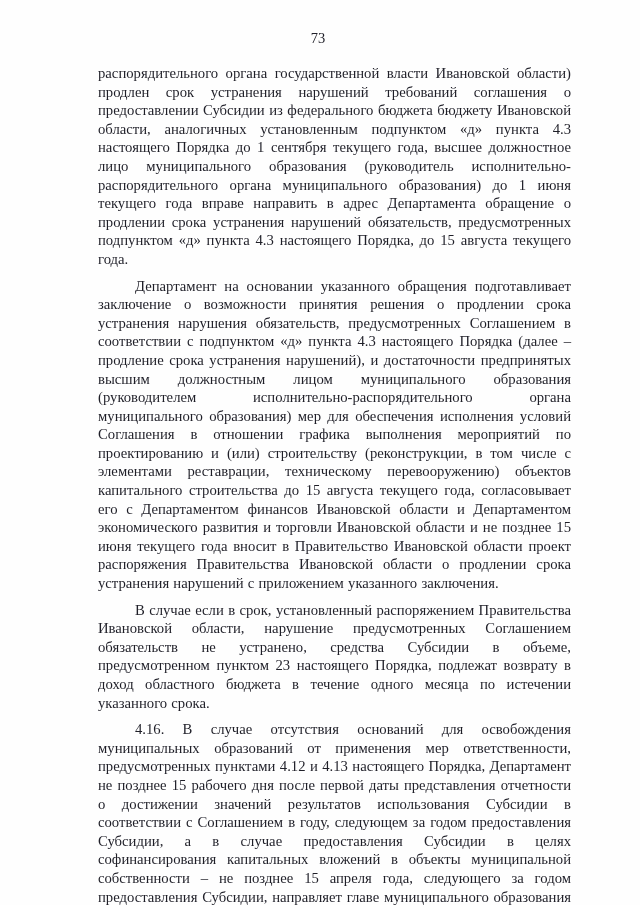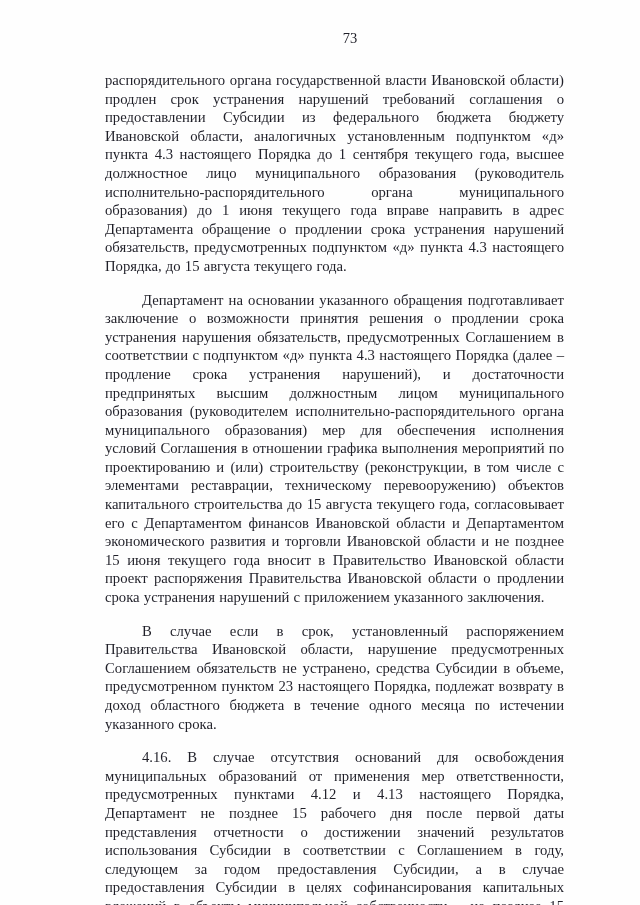--- a/index.html
+++ b/index.html
@@ -13,36 +13,36 @@
     height: 905px;
     background: #fefefe;
     font-family: "Liberation Serif", "DejaVu Serif", serif;
     color: #1f1f28;
     overflow: hidden;
     box-sizing: border-box;
   }
   .page-number {
     position: absolute;
     top: 30px;
-    left: 106px;
+    left: 74px;
     width: 488px;
     text-align: center;
     font-size: 14.5px;
   }
   .content {
     position: absolute;
     top: 56px;
     left: 90px;
     width: 489px;
     font-size: 14.7px;
     line-height: 18.6px;
     text-align: justify;
   }
   .content p {
-    margin: 15px;
+    margin: 8px;
     padding: 0;
     text-indent: 37px;
     word-spacing: 0.5px;
   }
   .content p.continuation {
     text-indent: 0;
   }
 </style>
 </head>
 <body>

